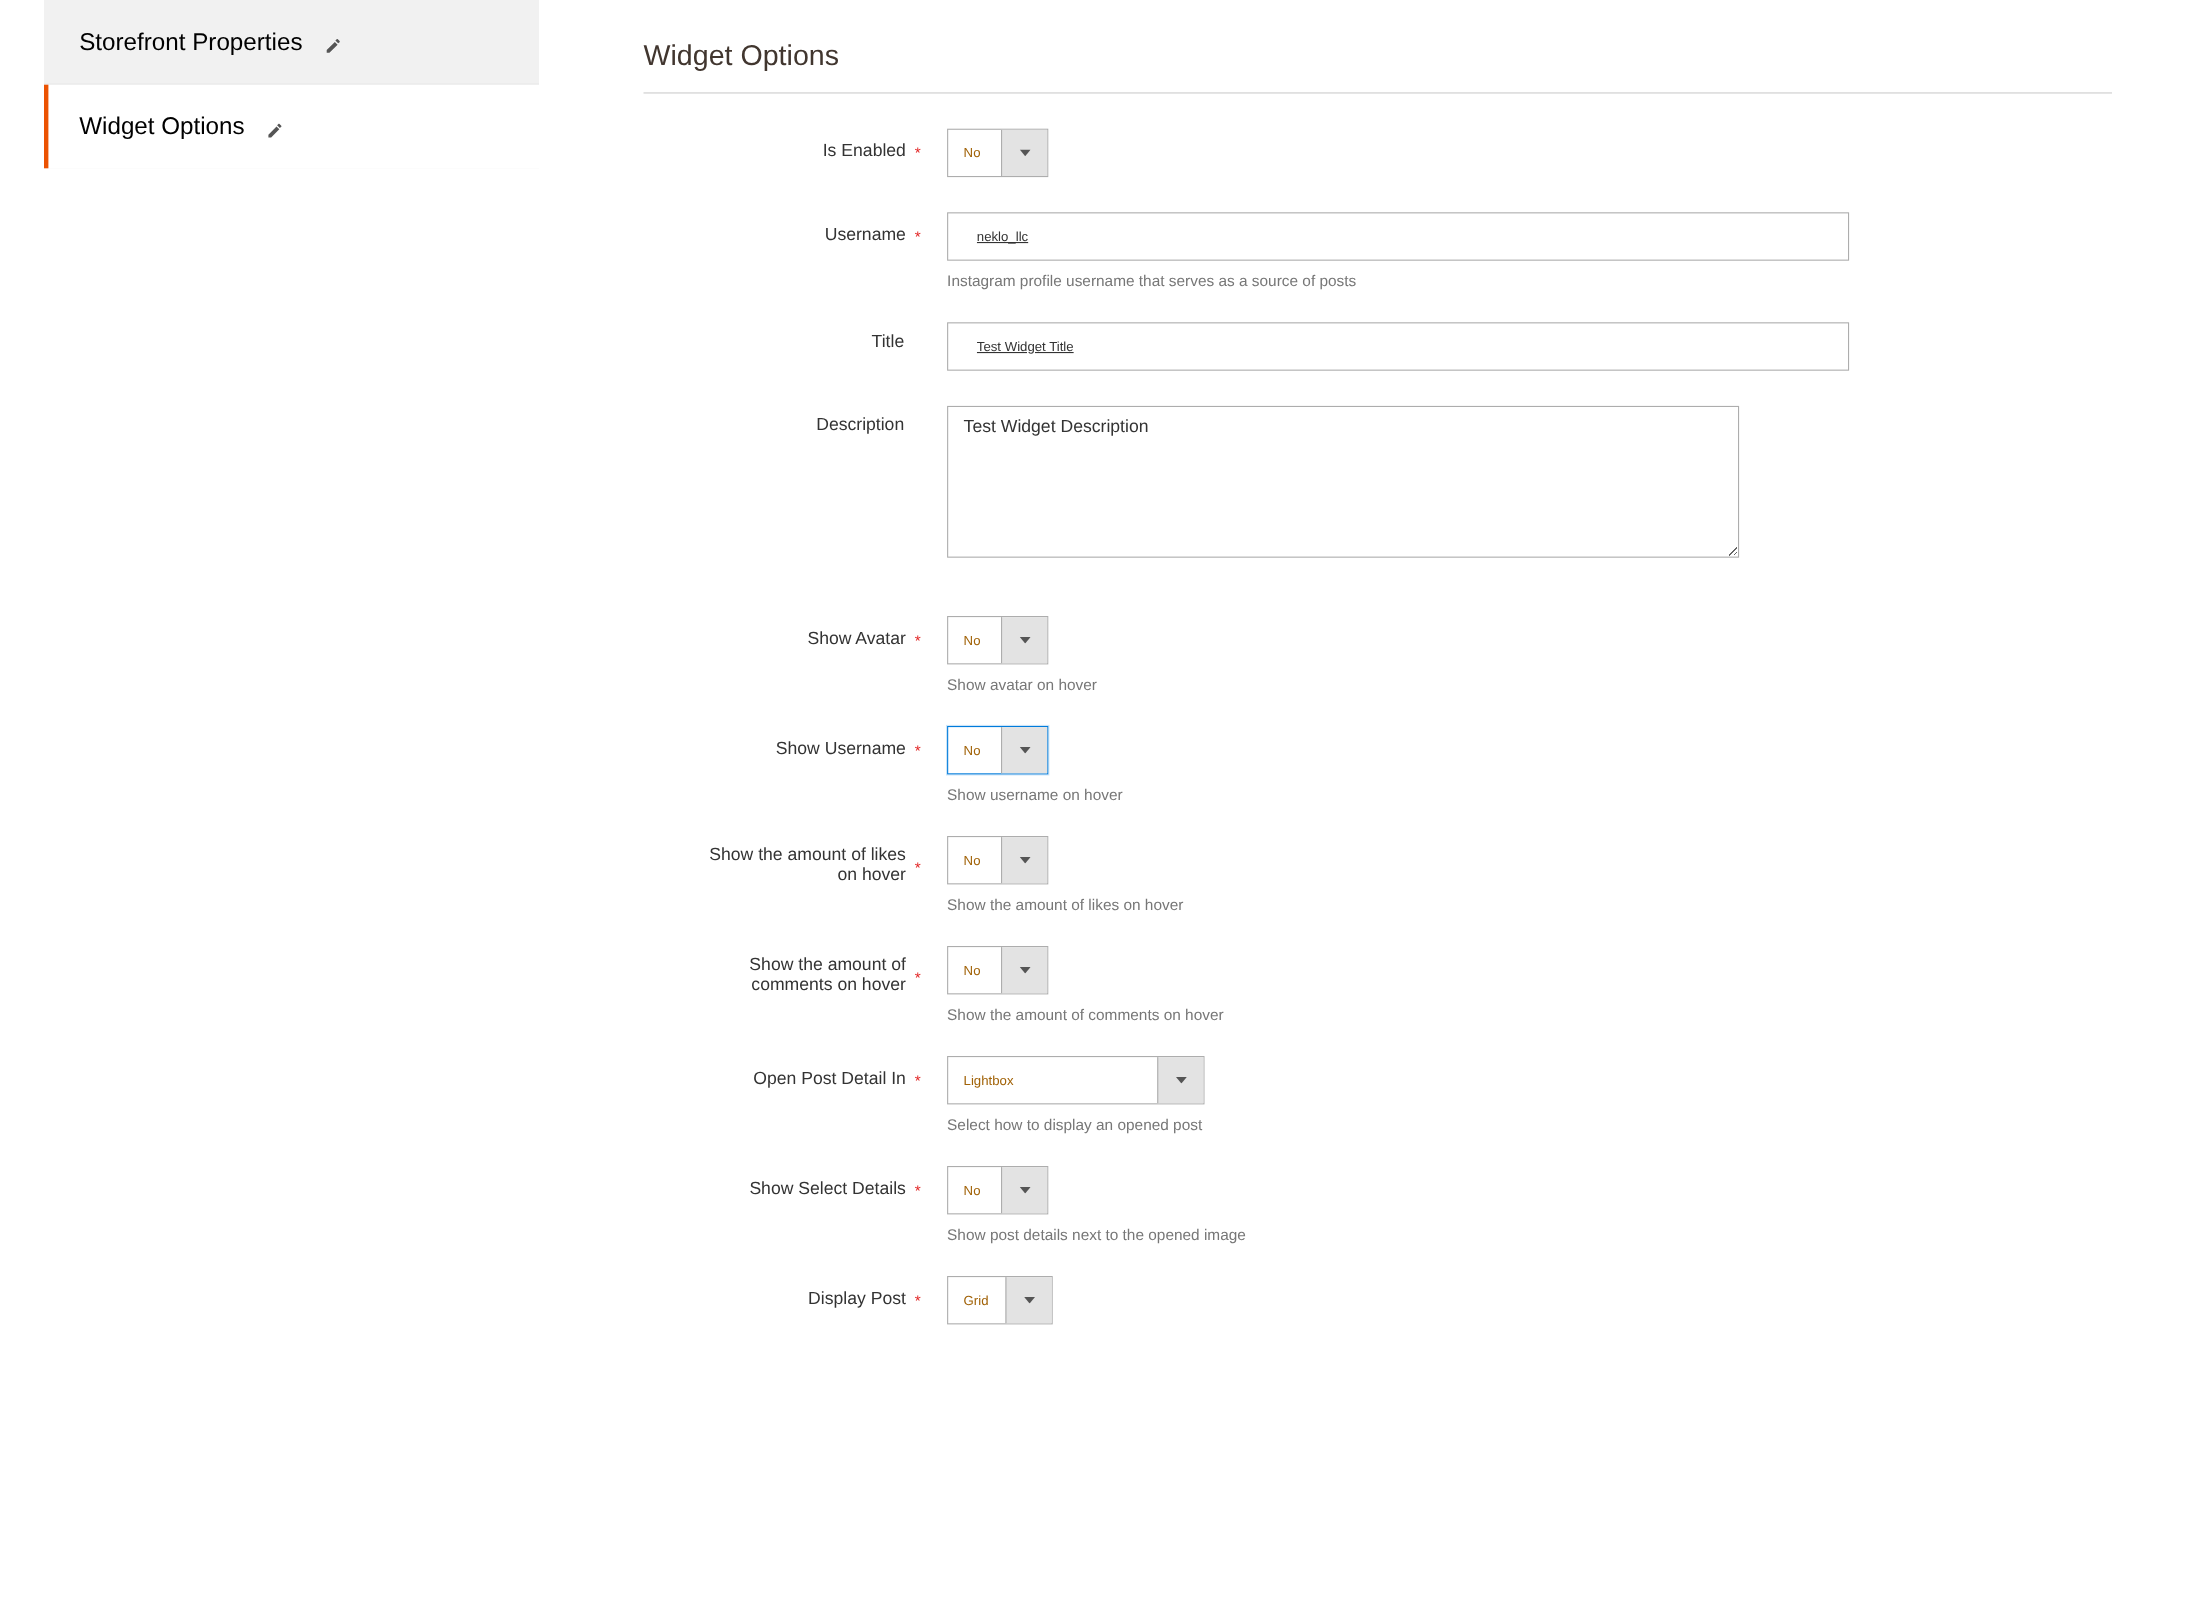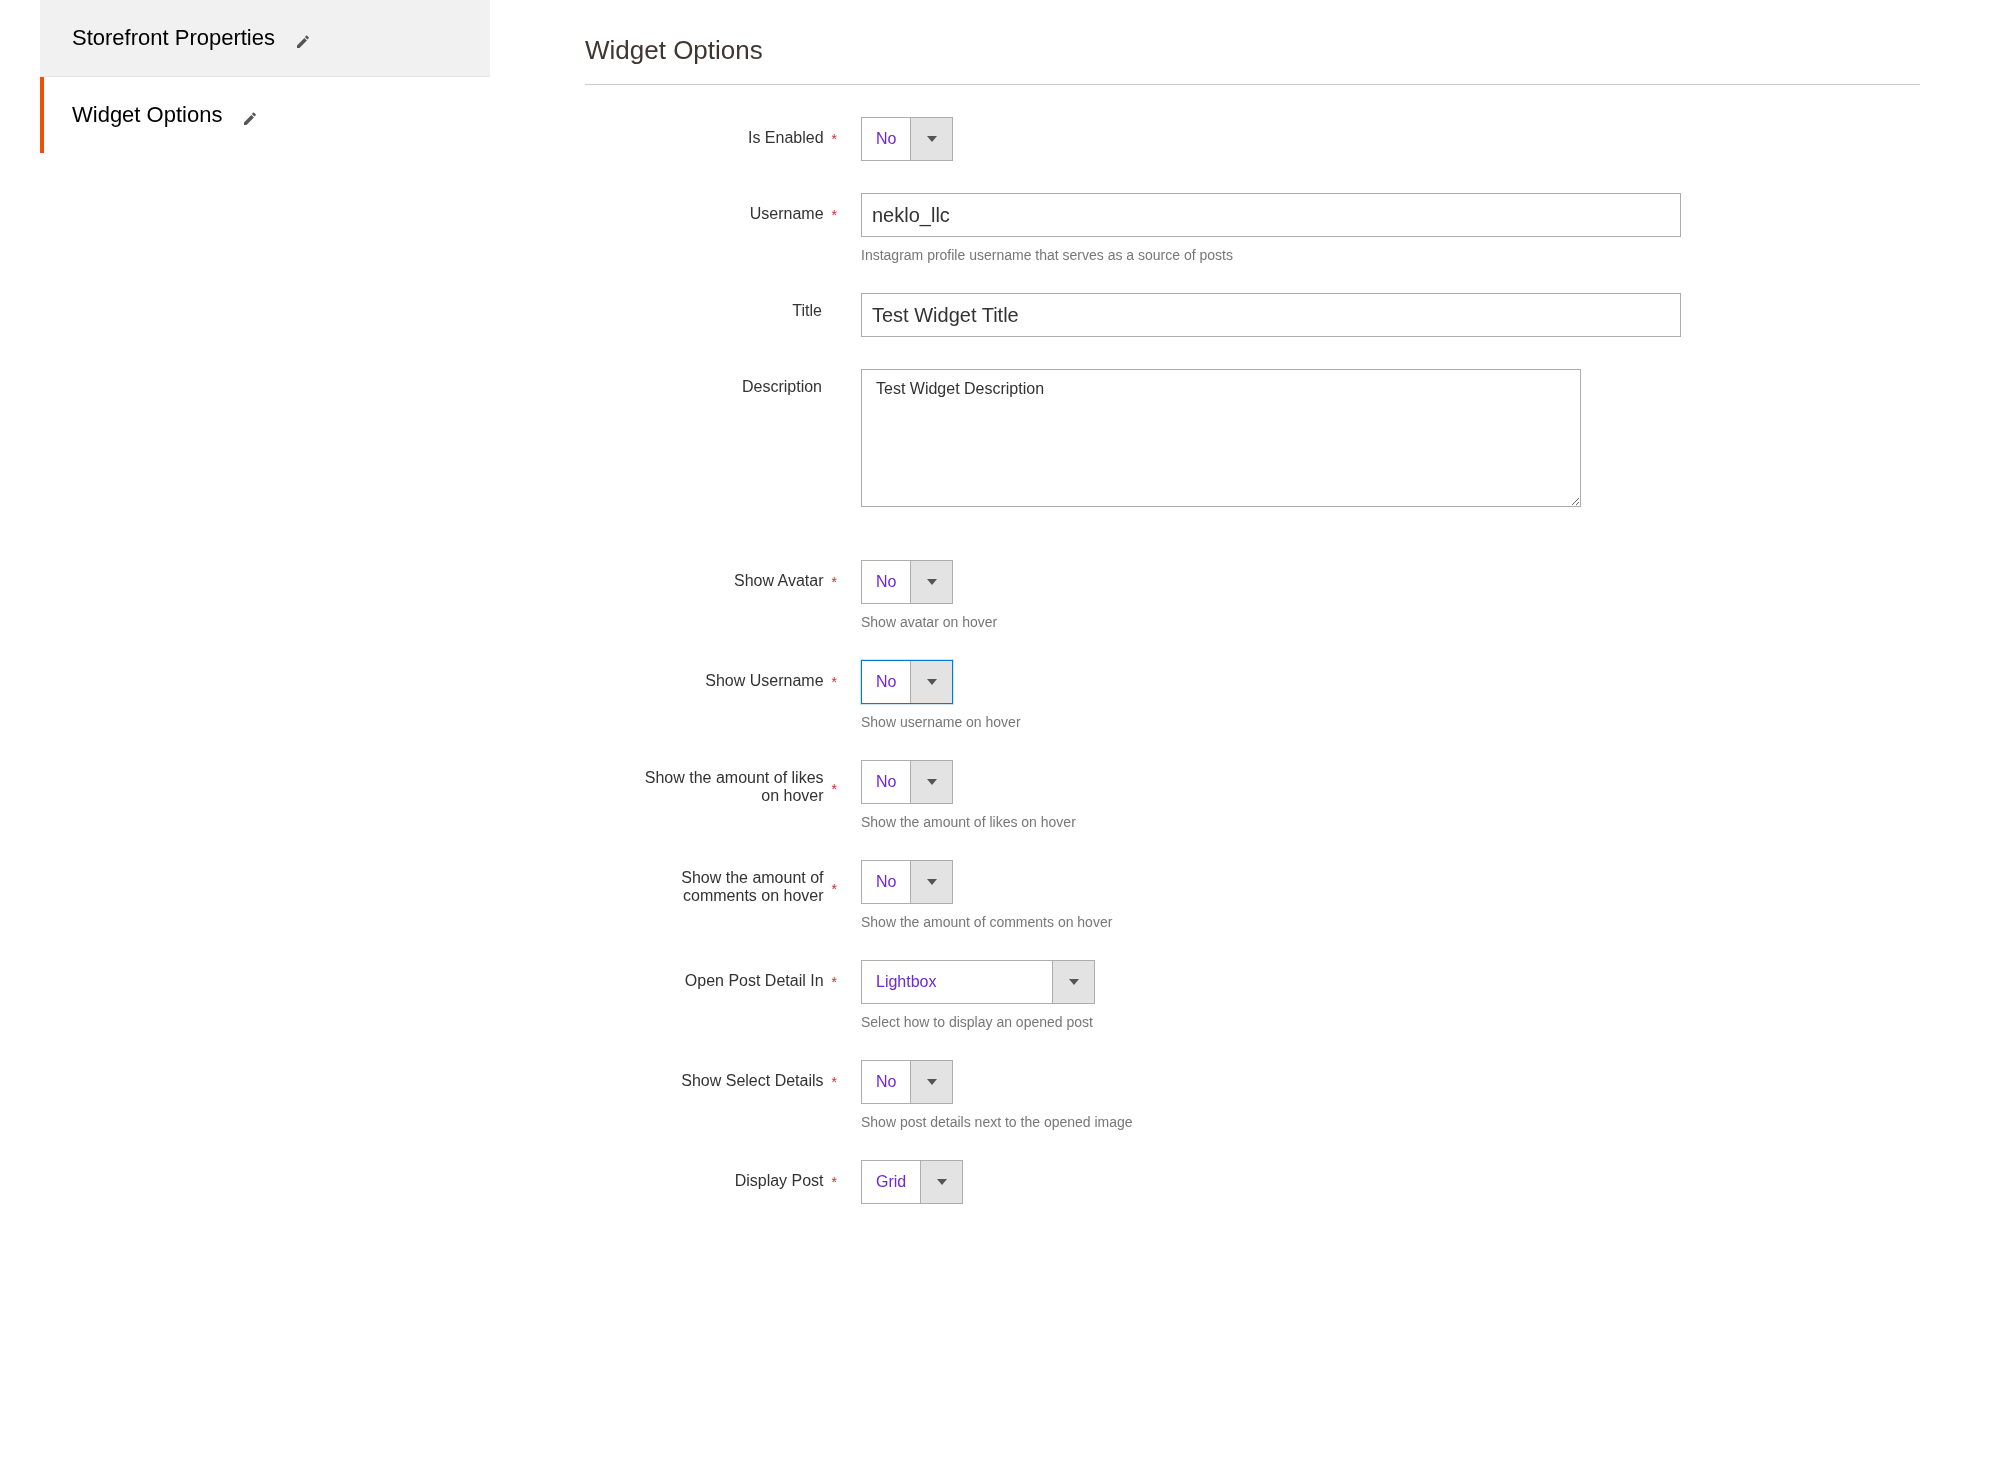--- a/index.html
+++ b/index.html
@@ -96,43 +96,44 @@
   background: #fff;
 }
 .select-wrap.focused {
   border-color: #007bdb;
   box-shadow: 0 0 0 1px rgba(0,123,219,.2);
 }
 .select-value {
   padding: 0 14px;
   display: flex;
   align-items: center;
-  font-size: 16px;
-  color: #6d28d9;
+  font-size: 12px;
+  color: #a16207;
   min-width: 48px;
 }
 .select-value.wide { min-width: 190px; }
 .select-value.med { min-width: 52px; }
 .select-btn {
   width: 42px;
   background: #e3e3e3;
   border-left: 1px solid #adadad;
   display: flex;
   align-items: center;
   justify-content: center;
 }
 .select-btn svg { width: 10px; height: 6px; }
 .text-input {
   width: 820px;
   height: 44px;
   border: 1px solid #adadad;
-  padding: 0 10px;
-  font-size: 20px;
+  padding: 0 26px;
+  font-size: 12px;
   color: #333;
   font-family: inherit;
+  text-decoration: underline;
 }
 .textarea-input {
   width: 720px;
   height: 138px;
   border: 1px solid #adadad;
   padding: 10px 14px;
   font-size: 16px;
   color: #333;
   font-family: inherit;
   resize: both;

